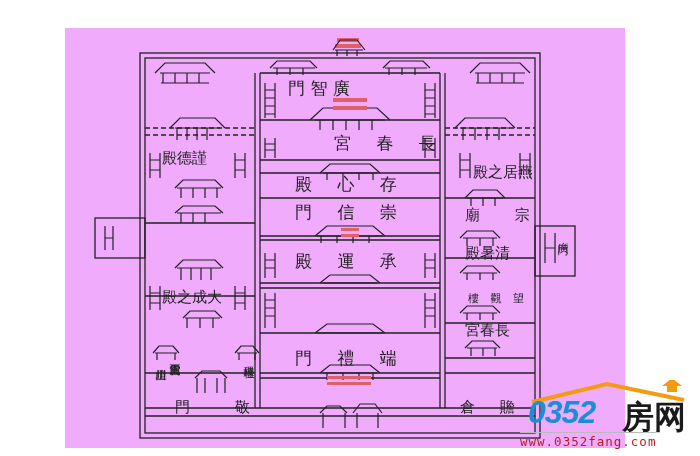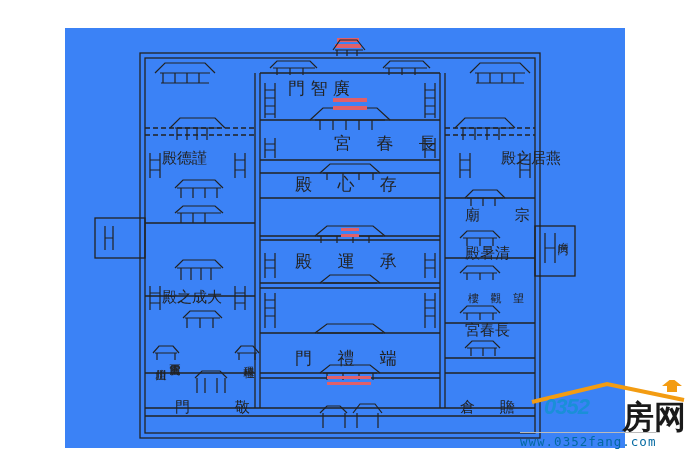--- a/index.html
+++ b/index.html
@@ -3,48 +3,48 @@
 <meta charset="utf-8">
 <style>
   html, body { margin: 0; padding: 0; }
   body {
     width: 700px; height: 456px; overflow: hidden; position: relative;
     background: #ffffff;
     font-family: "DejaVu Serif", serif;
   }
   .sheet {
     position: absolute; left: 65px; top: 28px; width: 560px; height: 420px;
-    background: #3b82f6;
+    background: #f0abfc;
     text-decoration: underline;
   }
   svg.plan { position: absolute; left: 0; top: 0; }
   .lbl {
     position: absolute; font-family: "DejaVu Serif", serif; color: #222;
     white-space: nowrap; line-height: 1;
   }
   .lbl-axis { font-size: 17px; letter-spacing: 0; }
   .lbl-side { font-size: 15px; }
   .lbl-small { font-size: 11px; }
   .lbl-vert { writing-mode: vertical-rl; font-size: 11px; }
   .logo {
     position: absolute; left: 512px; top: 380px; width: 180px; height: 70px;
   }
   .logo-roof { position: absolute; left: 0; top: 0; }
   .logo-text {
-    position: absolute; left: 32px; top: 14px;
+    position: absolute; left: 16px; top: 14px;
     font-family: "Liberation Sans", sans-serif; font-style: italic; font-weight: bold;
-    font-size: 22px; color: #1a8fd8; letter-spacing: -1px;
+    font-size: 32px; color: #1a8fd8; letter-spacing: -1px;
   }
   .logo-cn {
     position: absolute; left: 110px; top: 16px;
     font-family: "DejaVu Sans", sans-serif; font-weight: bold; font-size: 32px; color: #1a1a1a;
   }
   .logo-url {
     position: absolute; left: 8px; top: 52px;
-    font-family: "DejaVu Sans Mono", monospace; font-size: 12.5px; color: #0369a1; letter-spacing: 1px;
+    font-family: "DejaVu Sans Mono", monospace; font-size: 12.5px; color: #b91c1c; letter-spacing: 1px;
     border-top: 1px solid #bbb; padding-top: 1px;
   }
 </style>
 </head>
 <body>
 
 <div class="sheet">
   <svg class="plan" width="560" height="420" viewBox="0 0 560 420" fill="none" stroke="#222" stroke-width="1.3">
 
     <rect x="75" y="25" width="400" height="385"></rect>
@@ -147,31 +147,32 @@
       <rect x="276" y="206" width="18" height="3"></rect>
       <rect x="262" y="348" width="44" height="3"></rect>
       <rect x="262" y="354" width="44" height="3"></rect>
     </g>
     <path d="M268 22 L275 12 L292 12 L300 22 M270 22 H298 M272 22 V28 M282 22 V28 M292 22 V28" stroke-width="1.2"></path>
   </svg>
 
   <div class="lbl lbl-axis" style="left:223px;top:52px;">門 智 廣</div>
   <div class="lbl lbl-axis" style="left:230px;top:107px;word-spacing:20px;margin-left:39px;">宮 春 長</div>
   <div class="lbl lbl-axis" style="left:230px;top:148px;word-spacing:20px;">殿 心 存</div>
+  <div class="lbl lbl-axis" style="left:230px;top:176px;word-spacing:20px;">門 信 崇</div>
   <div class="lbl lbl-axis" style="left:230px;top:225px;word-spacing:20px;">殿 運 承</div>
   <div class="lbl lbl-axis" style="left:230px;top:322px;word-spacing:20px;">門 禮 端</div>
 
   <div class="lbl lbl-side" style="left:97px;top:123px;">殿德謹</div>
   <div class="lbl lbl-side" style="left:97px;top:262px;">殿之成大</div>
   <div class="lbl lbl-vert" style="left:104px;top:328px;">風雲雷雨</div>
   <div class="lbl lbl-vert" style="left:90px;top:332px;">山川壇</div>
   <div class="lbl lbl-vert" style="left:178px;top:330px;">社稷壇</div>
   <div class="lbl lbl-side" style="left:110px;top:372px;word-spacing:40px;text-align:right;">門 敬</div>
 
-  <div class="lbl lbl-side" style="left:408px;top:123px;margin-left:28px;">殿之居燕</div>
+  <div class="lbl lbl-side" style="left:408px;top:137px;">殿之居燕</div>
   <div class="lbl lbl-side" style="left:400px;top:180px;word-spacing:30px;">廟 宗</div>
   <div class="lbl lbl-side" style="left:400px;top:218px;">殿暑清</div>
   <div class="lbl lbl-small" style="left:403px;top:265px;word-spacing:8px;">樓 觀 望</div>
   <div class="lbl lbl-side" style="left:400px;top:295px;">宮春長</div>
   <div class="lbl lbl-side" style="left:395px;top:372px;word-spacing:20px;">倉 贍</div>
   <div class="lbl lbl-vert" style="left:492px;top:205px;">廣 門</div>
 </div>
 
 <div class="logo">
   <svg class="logo-roof" width="180" height="30" viewBox="0 0 180 30">

